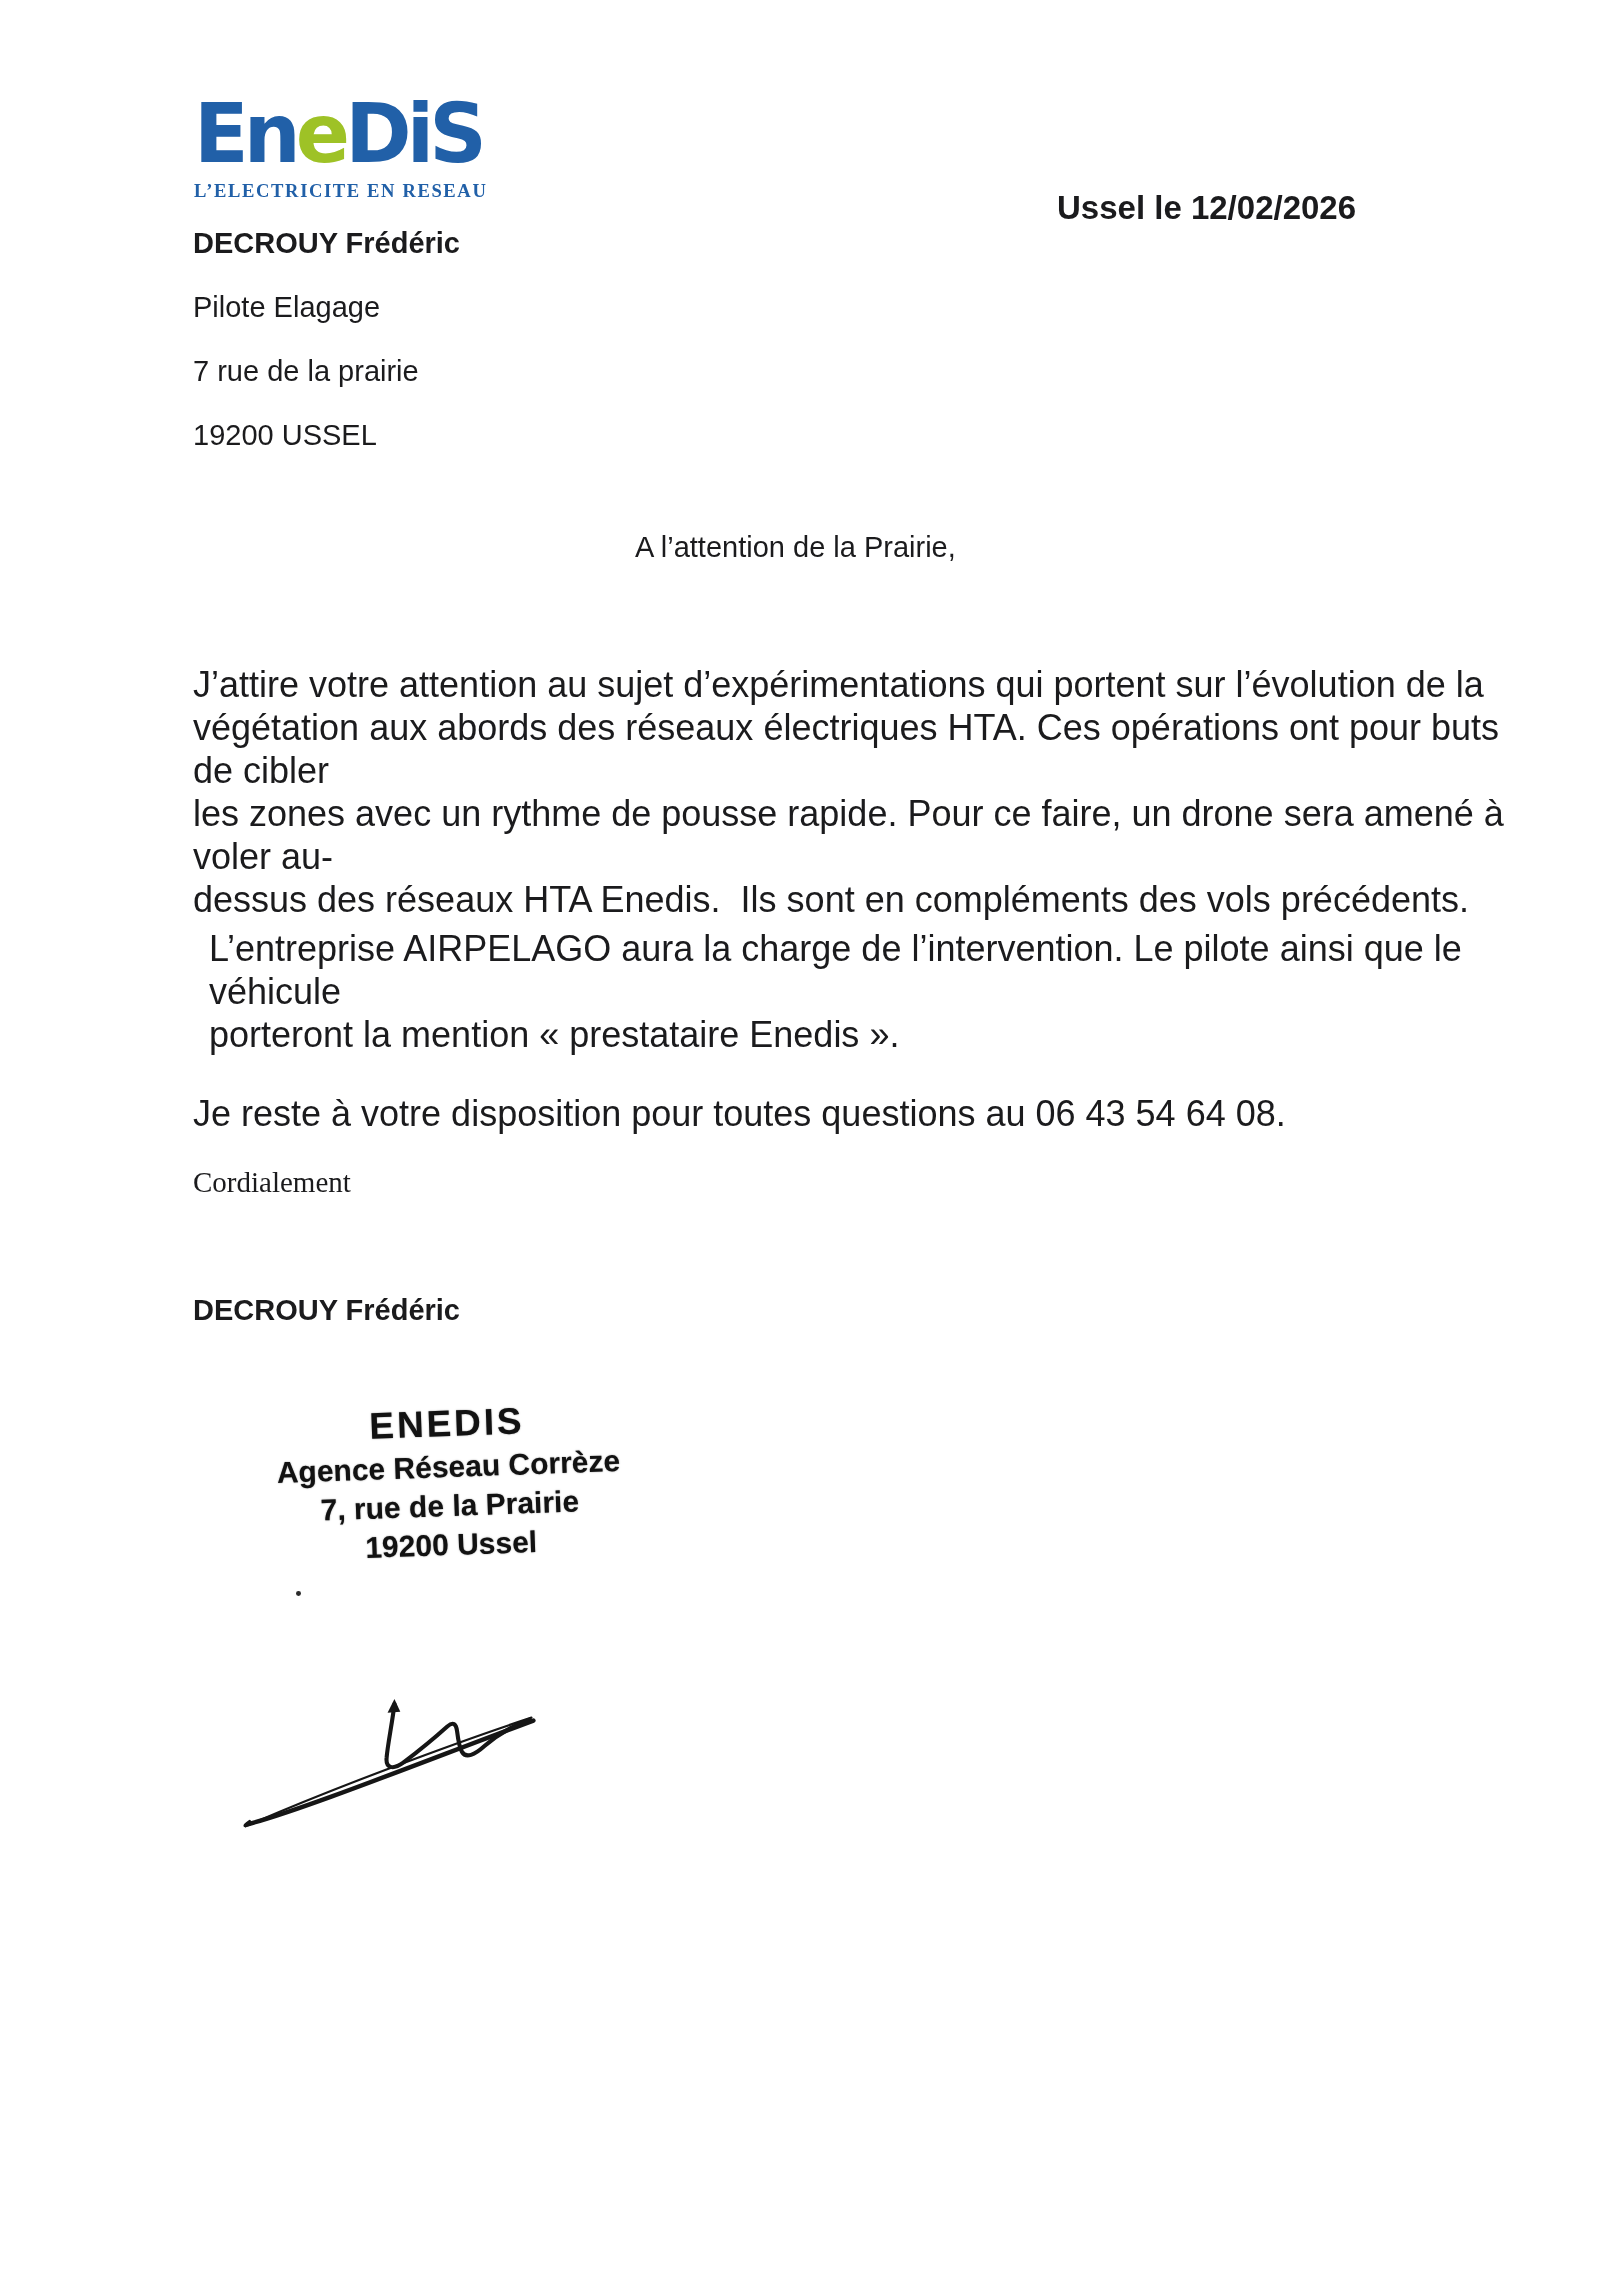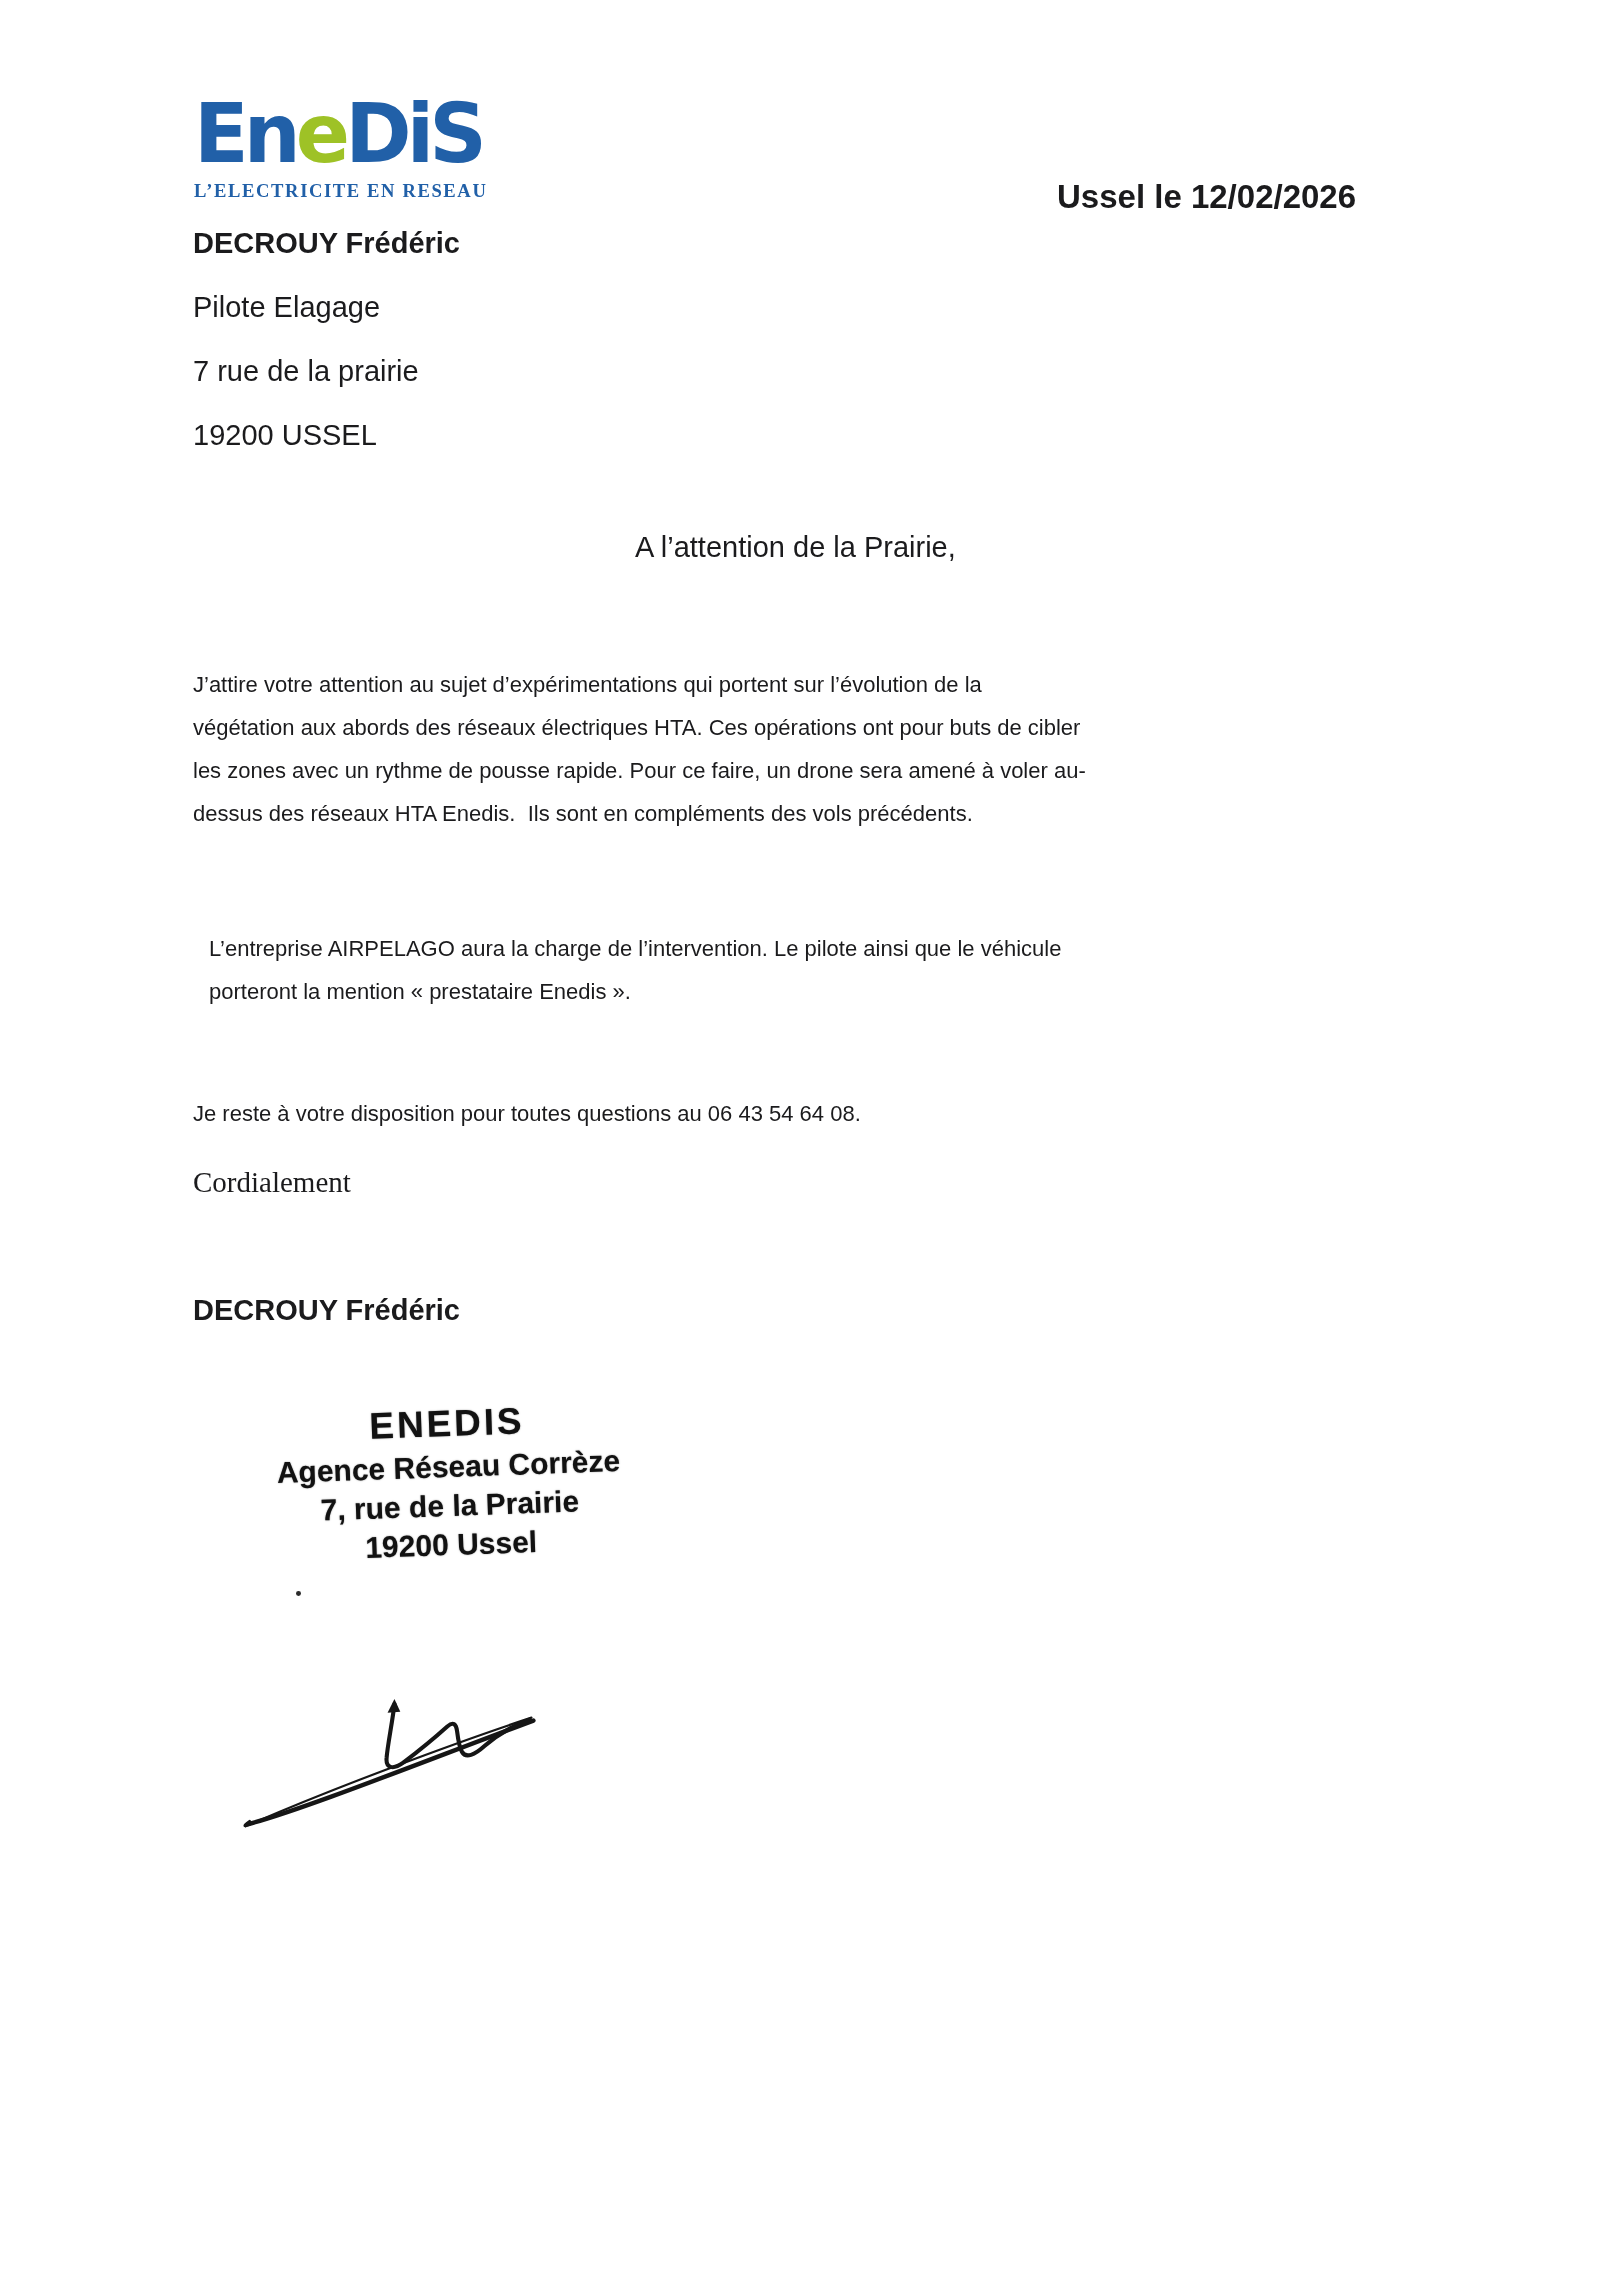--- a/index.html
+++ b/index.html
@@ -38,25 +38,26 @@
     letter-spacing:1.6px;
     color:var(--logo-blue);
     margin-top:5.9px;
     white-space:nowrap;
   }
   
   .date-line{
     font-size:33px;
     font-weight:700;
     white-space:nowrap;
+    margin-top:11px;
   }
   .line30{font-size:29px;line-height:35px;white-space:nowrap;}
   .bold{font-weight:700;}
   .para{
-    font-size:22px;
+    font-size:36px;
     line-height:43px;
     white-space:pre-line;
     width:1313px;
   }
   
   .stamp{
     width:412px;
     text-align:center;
     transform:rotate(-2deg);
     color:#121212;

